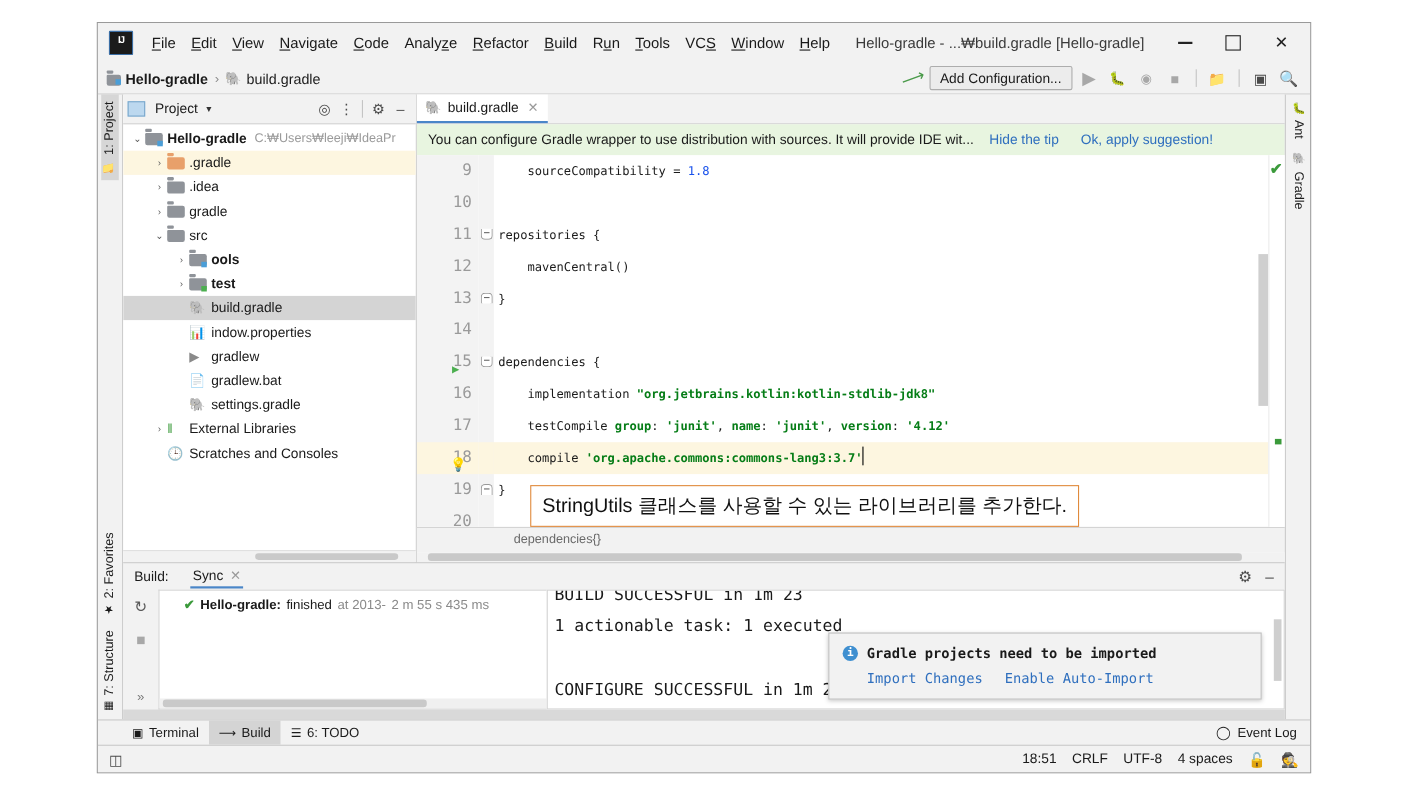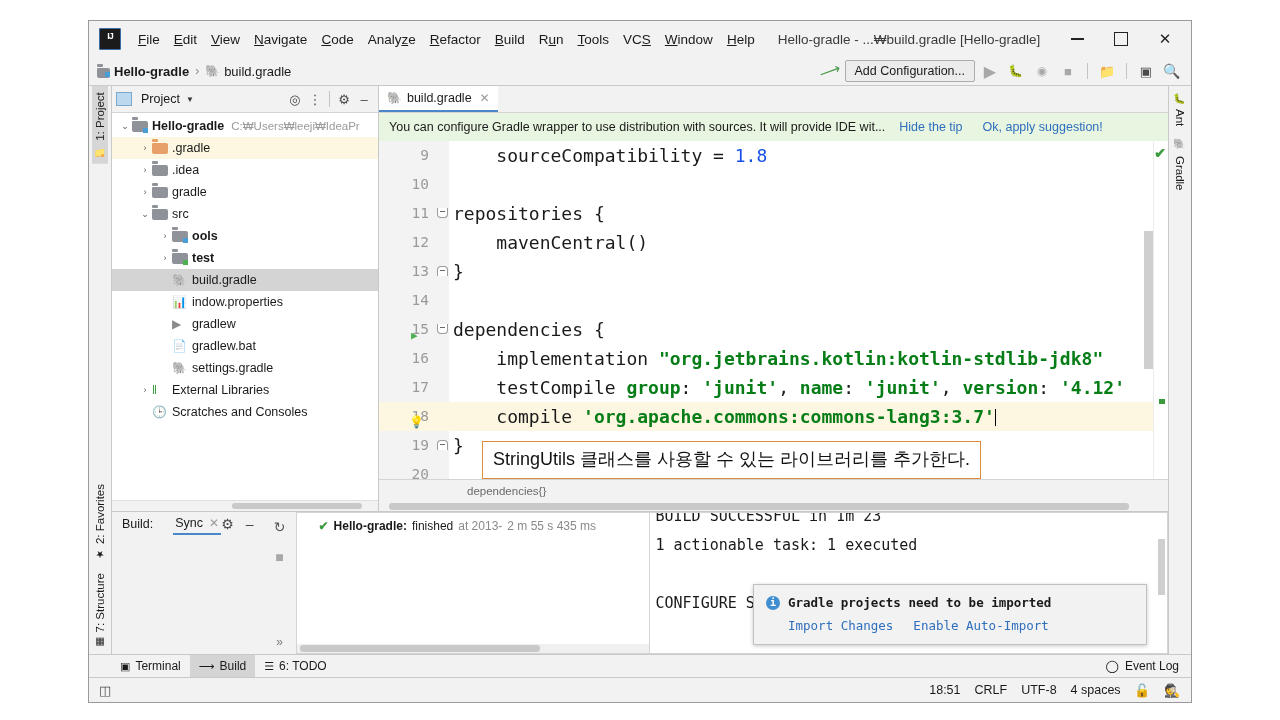--- a/index.html
+++ b/index.html
@@ -95,21 +95,21 @@
   .gline.cur{background:#fdf6e0;}
   .gmark{position:absolute;left:30px;top:6px;font-size:11px;}
   .foldcol{width:14px;background:#f3f3f3;flex:none;font-family:"DejaVu Sans Mono",monospace;}
   .fline{height:29px;position:relative;}
   .fline.cur{background:#fdf6e0;}
   .fold-h{position:absolute;left:2px;top:9px;width:9px;height:9px;border:1px solid #9a9a9a;
           background:#fff;}
   .fold-h:after{content:"";position:absolute;left:1.5px;top:3px;width:5px;height:1px;background:#6a6a6a;}
   .fold-h.down{border-radius:0 0 4px 4px;border-top:none;}
   .fold-h.up{border-radius:4px 4px 0 0;border-bottom:none;}
-  .code{flex:1;font-family:"DejaVu Sans Mono",monospace;font-size:18px;color:#1a1a1a;
+  .code{flex:1;font-family:"DejaVu Sans Mono",monospace;font-size:11px;color:#1a1a1a;
         position:relative;min-width:0;overflow:hidden;white-space:pre;}
   .cline{height:29px;line-height:29px;padding-left:4px;}
   .cline.cur{background:#fdf6e0;}
   .kw{color:#1a1a1a;}
   .num{color:#1750eb;}
   .str{color:#067d17;font-weight:bold;}
   .caret{display:inline-block;width:1px;height:17px;background:#000;vertical-align:-3px;}
   .vscroll{position:absolute;right:15px;top:90px;width:9px;height:138px;background:#cfcfcf;border-radius:0;}
   .errstrip{width:14px;background:#fff;flex:none;position:relative;border-left:1px solid #ececec;}
   .chk{position:absolute;right:2px;top:4px;color:#3b9a3b;font-size:14px;font-weight:bold;}
@@ -117,21 +117,21 @@
   .breadcrumbs{height:22px;background:#f2f2f2;border-top:1px solid #d4d4d4;display:flex;
                align-items:center;font-size:11.5px;color:#6a6a6a;padding-left:88px;flex:none;}
   .hscroll{height:9px;background:#f2f2f2;position:relative;flex:none;}
   .hscroll i{position:absolute;left:10px;top:1px;width:740px;height:7px;background:#c9c9c9;border-radius:3px;}
 
   
   .callout{position:absolute;left:103px;top:300px;background:#fff;border:1.5px solid #e08a3c;
            padding:5px 10px 7px;font-size:18px;color:#111;white-space:nowrap;z-index:9;}
 
   
-  .build{height:142px;display:flex;flex-direction:row;background:#f2f2f2;flex:none;
+  .build{height:142px;display:flex;flex-direction:column;background:#f2f2f2;flex:none;
          border-top:1px solid #c9c9c9;}
   .build-head{height:24px;display:flex;align-items:center;padding:0 10px;flex:none;}
   .bh-label{font-size:12.5px;color:#1a1a1a;}
   .bh-tab{font-size:12.5px;color:#1a1a1a;margin-left:20px;padding:3px 2px;
           border-bottom:2px solid #4a86c8;display:flex;align-items:center;gap:6px;}
   .bh-tab .x{color:#9a9a9a;font-size:12px;}
   .bh-right{margin-left:auto;display:flex;gap:12px;color:#4a4a4a;font-size:14px;}
   .build-body{flex:1;display:flex;min-height:0;}
   .bside{width:32px;background:#f2f2f2;display:flex;flex-direction:column;align-items:center;
          padding-top:7px;gap:14px;flex:none;color:#5a5a5a;font-size:14px;}

